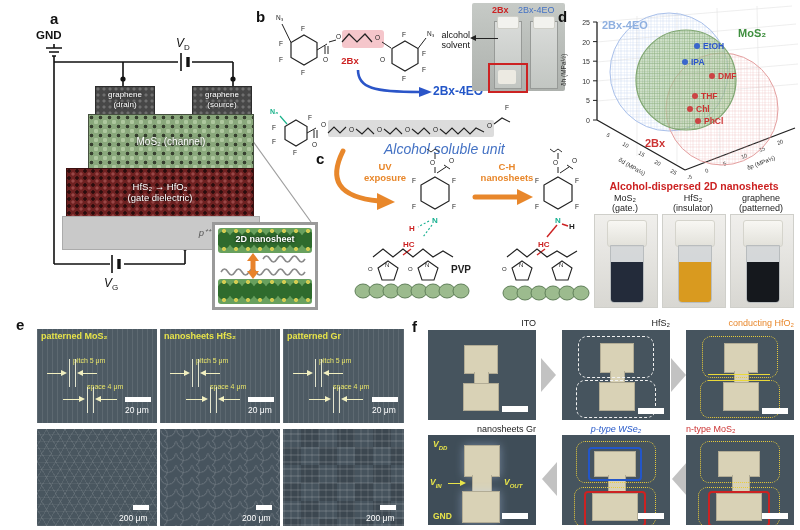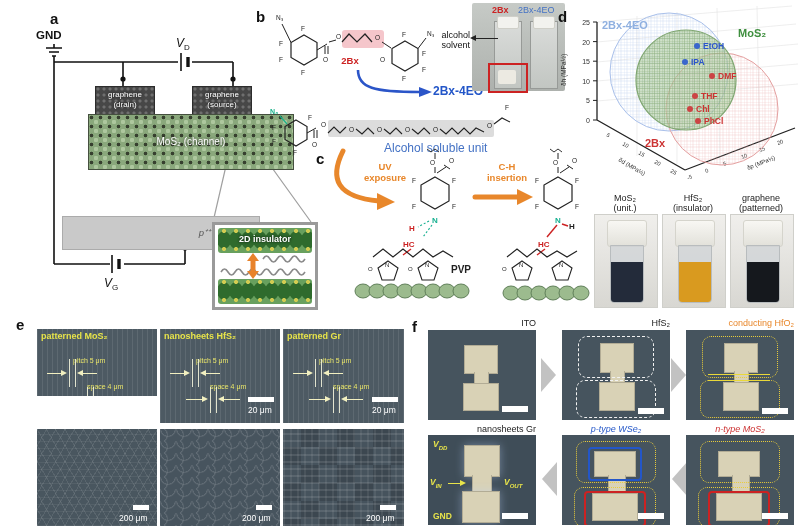--- a/index.html
+++ b/index.html
@@ -2,21 +2,21 @@
 <html><head>
 <meta charset="utf-8">
 <style>
   html,body{margin:0;padding:0;background:#fff;font-family:"Liberation Sans",sans-serif;}
   #fig{position:relative;width:800px;height:530px;background:#fff;overflow:hidden;}
   .abs{position:absolute;}
   .plabel{position:absolute;font-weight:bold;font-size:15px;color:#111;}
   .pre{white-space:pre-line;}
   
   .graphene{position:absolute;background-color:#474747;background-image:radial-gradient(circle 1.6px at 2px 2px,#6f6f6f 1.3px,transparent 1.8px);background-size:6px 6px;border:1px solid #2c2c2c;}
-  .mos2{position:absolute;background-color:#8aa87c;background-image:radial-gradient(circle 2px at 2.5px 2.5px,#37402f 1.7px,transparent 2.1px),radial-gradient(circle 2.2px at 7px 7px,#adc79e 2px,transparent 2.4px);background-size:9px 9px;border:1px solid #45503f;padding-left:40px;}
+  .mos2{position:absolute;background-color:#8aa87c;background-image:radial-gradient(circle 2px at 2.5px 2.5px,#37402f 1.7px,transparent 2.1px),radial-gradient(circle 2.2px at 7px 7px,#adc79e 2px,transparent 2.4px);background-size:9px 9px;border:1px solid #45503f;}
   .hfs2{position:absolute;background-color:#6e2121;background-image:radial-gradient(circle 1.8px at 2px 2px,#2a0d0d 1.5px,transparent 1.9px),radial-gradient(circle 1.6px at 6px 5px,#9a4646 1.4px,transparent 1.8px);background-size:8px 7px;border:1px solid #3c1010;}
   .substrate{position:absolute;background:#c9c9c9;border:1px solid #ababab;}
   .stktxt{position:absolute;left:0;width:100%;text-align:center;color:#fff;text-shadow:0 0 3px rgba(0,0,0,.9);font-size:9px;line-height:1.2;}
   .nano{position:absolute;background-color:#68a05e;background-image:radial-gradient(circle 2px at 6px 3px,#d2cc52 1.8px,transparent 2.3px),radial-gradient(circle 2px at 6px 21px,#d2cc52 1.8px,transparent 2.3px),radial-gradient(ellipse 7px 9px at 6px 12px,#2f6b2d 6.5px,transparent 7.2px);background-size:12px 24px;border-radius:3px;}
   
   .mg{position:absolute;background-color:#4d5a63;overflow:hidden;}
   .mg.stripes{background-image:repeating-linear-gradient(90deg,rgba(255,255,255,.09) 0 1.2px,transparent 1.2px 5px);}
   .mg.mesh1{background-color:#49565f;background-image:repeating-linear-gradient(60deg,rgba(255,255,255,.09) 0 1px,transparent 1px 8px),repeating-linear-gradient(120deg,rgba(255,255,255,.09) 0 1px,transparent 1px 8px),repeating-linear-gradient(0deg,rgba(255,255,255,.06) 0 1px,transparent 1px 7px);}
   .mg.scale2{background-color:#47545e;background-image:radial-gradient(circle 9px at 50% 0,transparent 6.5px,rgba(255,255,255,.15) 7px,transparent 8.6px),radial-gradient(circle 9px at 0 6px,transparent 6.5px,rgba(255,255,255,.15) 7px,transparent 8.6px);background-size:16px 12px;}
   .mg.weave{background-color:#46535d;background-image:repeating-linear-gradient(0deg,rgba(255,255,255,.10) 0 2px,transparent 2px 7px),repeating-linear-gradient(90deg,rgba(255,255,255,.07) 0 2px,transparent 2px 7px),conic-gradient(rgba(0,0,0,.14) 0 25%,transparent 0 50%,rgba(0,0,0,.14) 0 75%,transparent 0);background-size:auto,auto,36px 36px;}
@@ -84,27 +84,31 @@
     <div class="stktxt pre" style="top:3px;font-size:8px;">graphene
 (drain)</div>
   </div>
   <div class="graphene" style="left:192px;top:86px;width:58px;height:28px;">
     <div class="stktxt pre" style="top:3px;font-size:8px;">graphene
 (source)</div>
   </div>
   <div class="mos2" style="left:88px;top:114px;width:164px;height:54px;">
     <div class="stktxt" style="top:21px;font-size:10px;">MoS₂ (channel)</div>
   </div>
+  <div class="hfs2" style="left:66px;top:168px;width:186px;height:48px;">
+    <div class="stktxt pre" style="top:12px;font-size:9.5px;">HfS₂ → HfO₂
+(gate dielectric)</div>
+  </div>
   <div class="substrate" style="left:62px;top:216px;width:196px;height:32px;">
     <div class="abs" style="right:10px;top:9px;font-size:9.5px;color:#555;font-style:italic;">p⁺⁺ Si (gate)</div>
   </div>
 
   <div class="abs" style="left:212px;top:222px;width:100px;height:82px;background:#fff;border:3px solid #9a9a9a;">
     <div class="nano" style="left:3px;top:3px;width:94px;height:25px;">
-      <div class="stktxt" style="top:6px;font-size:9px;font-weight:bold;">2D insulator</div>
+      <div class="stktxt" style="top:6px;font-size:9px;font-weight:bold;">2D nanosheet</div>
     </div>
     <svg style="left:2px;top:28px;" width="96" height="26" viewBox="0 0 96 26">
       <path d="M46 6 q3.5 -6 7 0 t7 0 t7 0 t7 0 t7 0 t7 0" stroke="#8a8a8a" stroke-width="1.6" fill="none"></path>
       <path d="M4 19 q3.5 -6 7 0 t7 0 t7 0 t7 0 t7 0 t7 0 t7 0 t7 0 t7 0 t7 0 t7 0 t7 0" stroke="#8a8a8a" stroke-width="1.6" fill="none"></path>
       <path d="M36 7 V19" stroke="#e8822a" stroke-width="5"></path>
       <polygon points="30,8 42,8 36,0" fill="#e8822a"></polygon>
       <polygon points="30,18 42,18 36,26" fill="#e8822a"></polygon>
     </svg>
     <div class="nano" style="left:3px;bottom:3px;width:94px;height:25px;"></div>
   </div>
@@ -158,21 +162,21 @@
     <text x="115" y="30" font-size="6.5" fill="#222">O</text>
     <polyline points="122,27 128,32 134,26 140,32" fill="none" stroke="#222" stroke-width="1.1"></polyline>
     <text x="143" y="30" font-size="6.5" fill="#222">O</text>
     <polyline points="150,27 156,32 162,26 168,32" fill="none" stroke="#222" stroke-width="1.1"></polyline>
     <text x="171" y="30" font-size="6.5" fill="#222">O</text>
     <polyline points="178,27 184,32 190,26 196,32 202,26 208,32 214,26 222,30" fill="none" stroke="#222" stroke-width="1.1"></polyline>
     <text x="225" y="26" font-size="6.5" fill="#222">O</text>
     <path d="M232 22 l8 -6 l8 4" stroke="#222" stroke-width="1.1" fill="none"></path>
     <text x="243" y="8" font-size="6.5" fill="#222">F</text>
   </svg>
-  <div class="abs" style="left:384px;top:141px;color:#4472c4;font-size:12px;">Alcohol soluble unit</div>
+  <div class="abs" style="left:384px;top:141px;color:#4472c4;font-size:14px;font-style:italic;">Alcohol soluble unit</div>
 
   <div class="bphoto" style="left:472px;top:3px;width:93px;height:88px;">
     <div class="abs" style="left:20px;top:2px;color:#cc2222;font-size:9px;font-weight:bold;">2Bx</div>
     <div class="abs" style="left:46px;top:2px;color:#4472c4;font-size:9px;">2Bx-4EO</div>
     <div class="bvial" style="left:22px;top:18px;width:26px;height:66px;">
       <div class="bvcap" style="width:20px;"></div>
       <div class="abs" style="left:3px;bottom:4px;width:18px;height:14px;background:#eceae2;border-radius:2px;"></div>
     </div>
     <div class="bvial" style="left:58px;top:18px;width:26px;height:66px;">
       <div class="bvcap" style="width:20px;"></div>
@@ -250,21 +254,21 @@
         <ellipse cx="210" cy="148" rx="8" ry="7" fill="#9cbb8e" stroke="#61805a"></ellipse>
         <ellipse cx="224" cy="148" rx="8" ry="7" fill="#9cbb8e" stroke="#61805a"></ellipse>
         <ellipse cx="238" cy="148" rx="8" ry="7" fill="#9cbb8e" stroke="#61805a"></ellipse>
         <ellipse cx="252" cy="148" rx="8" ry="7" fill="#9cbb8e" stroke="#61805a"></ellipse>
         <ellipse cx="266" cy="148" rx="8" ry="7" fill="#9cbb8e" stroke="#61805a"></ellipse>
     </g>
   </svg>
   <div class="abs pre" style="left:358px;top:162px;width:54px;text-align:center;color:#e8872b;font-weight:bold;font-size:9.5px;line-height:1.15;">UV
 exposure</div>
   <div class="abs pre" style="left:478px;top:162px;width:58px;text-align:center;color:#e8872b;font-weight:bold;font-size:9.5px;line-height:1.15;">C-H
-insertion</div>
+nanosheets</div>
 
   <div class="plabel" style="left:558px;top:8px;">d</div>
 
   <svg style="left:552px;top:6px;" width="248" height="172" viewBox="0 0 248 172">
     <defs>
       <pattern id="pmB" width="6" height="6" patternUnits="userSpaceOnUse">
           <path d="M0 0H6M0 3H6M0 0V6M3 0V6" stroke="#9db9e6" stroke-width="0.5" fill="none"></path>
         </pattern>
       <pattern id="pmR" width="6" height="6" patternUnits="userSpaceOnUse">
           <path d="M0 0H6M0 3H6M0 0V6M3 0V6" stroke="#e6a0a0" stroke-width="0.5" fill="none"></path>
@@ -320,23 +324,24 @@
     <circle cx="160" cy="70" r="3" fill="#cc4444"></circle>
     <text x="166" y="73" font-size="8.5" font-weight="bold" fill="#cc3333">DMF</text>
     <circle cx="143" cy="90" r="3" fill="#cc4444"></circle>
     <text x="149" y="93" font-size="8.5" font-weight="bold" fill="#cc3333">THF</text>
     <circle cx="138" cy="103" r="3" fill="#cc4444"></circle>
     <text x="144" y="106" font-size="8.5" font-weight="bold" fill="#cc3333">Chl</text>
     <circle cx="146" cy="115" r="3" fill="#cc4444"></circle>
     <text x="152" y="118" font-size="8.5" font-weight="bold" fill="#cc3333">PhCl</text>
   </svg>
 
+  <div class="abs" style="left:590px;top:180px;width:208px;text-align:center;color:#cc2222;font-weight:bold;font-size:10.5px;">Alcohol-dispersed 2D nanosheets</div>
 
   <div class="vlabel" style="left:594px;top:194px;">MoS₂</div>
-  <div class="vlabel" style="left:594px;top:204px;">(unit.)</div>
+  <div class="vlabel" style="left:594px;top:204px;">(gate.)</div>
   <div class="vlabel" style="left:662px;top:194px;">HfS₂</div>
   <div class="vlabel" style="left:662px;top:204px;">(insulator)</div>
   <div class="vlabel" style="left:730px;top:194px;">graphene</div>
   <div class="vlabel" style="left:730px;top:204px;">(patterned)</div>
 
   <div class="vcard" style="left:594px;top:214px;">
     <div class="vcap"></div>
     <div class="vbody">
         <div class="vliq liq0"></div>
       </div>
@@ -349,21 +354,21 @@
   </div>
   <div class="vcard" style="left:730px;top:214px;">
     <div class="vcap"></div>
     <div class="vbody">
         <div class="vliq liq2"></div>
       </div>
   </div>
 
   <div class="plabel" style="left:16px;top:316px;">e</div>
 
-  <div class="mg stripes" style="left:37px;top:329px;width:120px;height:67px;">
+  <div class="mg stripes" style="left:37px;top:329px;width:120px;height:94px;">
     <div class="mgtitle">patterned MoS₂</div>
     <div class="ann" style="left:36px;top:28px;">pitch 5 μm</div>
     <div class="vln" style="left:32px;top:30px;height:28px;"></div>
     <div class="vln" style="left:38px;top:30px;height:28px;"></div>
     <div class="arr r" style="left:10px;top:44px;width:18px;color:#f2f0c0;"></div>
     <div class="arr l" style="left:42px;top:44px;width:18px;color:#f2f0c0;"></div>
     <div class="ann" style="left:50px;top:54px;">space 4 μm</div>
     <div class="vln" style="left:50px;top:58px;height:26px;"></div>
     <div class="vln" style="left:56px;top:58px;height:26px;"></div>
     <div class="arr r" style="left:26px;top:70px;width:20px;color:#f2f0c0;"></div>
@@ -443,21 +448,21 @@
     <div class="devblk" style="left:37px;top:52px;width:34px;height:27px;"></div>
     <div class="dashy" style="left:16px;top:6px;width:74px;height:40px;"></div>
     <div class="dashy" style="left:14px;top:50px;width:78px;height:36px;"></div>
     <div class="yline" style="left:22px;top:44px;width:62px;"></div>
     <div class="yline" style="left:22px;top:50px;width:62px;"></div>
     <div class="sbar" style="left:76px;top:78px;width:26px;height:6px;"></div>
   </div>
 
   <div class="ftitle" style="left:428px;top:424px;width:108px;text-align:right;">nanosheets Gr</div>
   <div class="ftitle" style="left:562px;top:424px;width:108px;text-align:center;color:#2356c8;font-style:italic;">p-type WSe₂</div>
-  <div class="ftitle" style="left:686px;top:424px;width:108px;text-align:center;color:#cc3333;font-style:italic;">n-type MoS₂</div>
+  <div class="ftitle" style="left:686px;top:424px;width:108px;text-align:left;color:#cc3333;">n-type MoS₂</div>
 
   <div class="mg" style="left:428px;top:435px;width:108px;height:90px;background-color:#3f4d58;">
     <div class="devblk" style="left:36px;top:10px;width:34px;height:30px;box-shadow:0 0 10px rgba(190,215,255,.4);"></div>
     <div class="devblk" style="left:44px;top:40px;width:18px;height:16px;border-top:none;border-bottom:none;"></div>
     <div class="devblk" style="left:34px;top:56px;width:36px;height:30px;box-shadow:0 0 10px rgba(190,215,255,.4);"></div>
     <div class="flab" style="left:5px;top:4px;font-style:italic;"><span>V</span><sub style="font-size:6px;">DD</sub></div>
     <div class="flab" style="left:2px;top:42px;font-style:italic;"><span>V</span><sub style="font-size:6px;">IN</sub></div>
     <div class="arr r" style="left:20px;top:48px;width:16px;color:#e8e44a;"></div>
     <div class="flab" style="left:76px;top:42px;font-style:italic;"><span>V</span><sub style="font-size:6px;">OUT</sub></div>
     <div class="flab" style="left:5px;top:76px;">GND</div>

